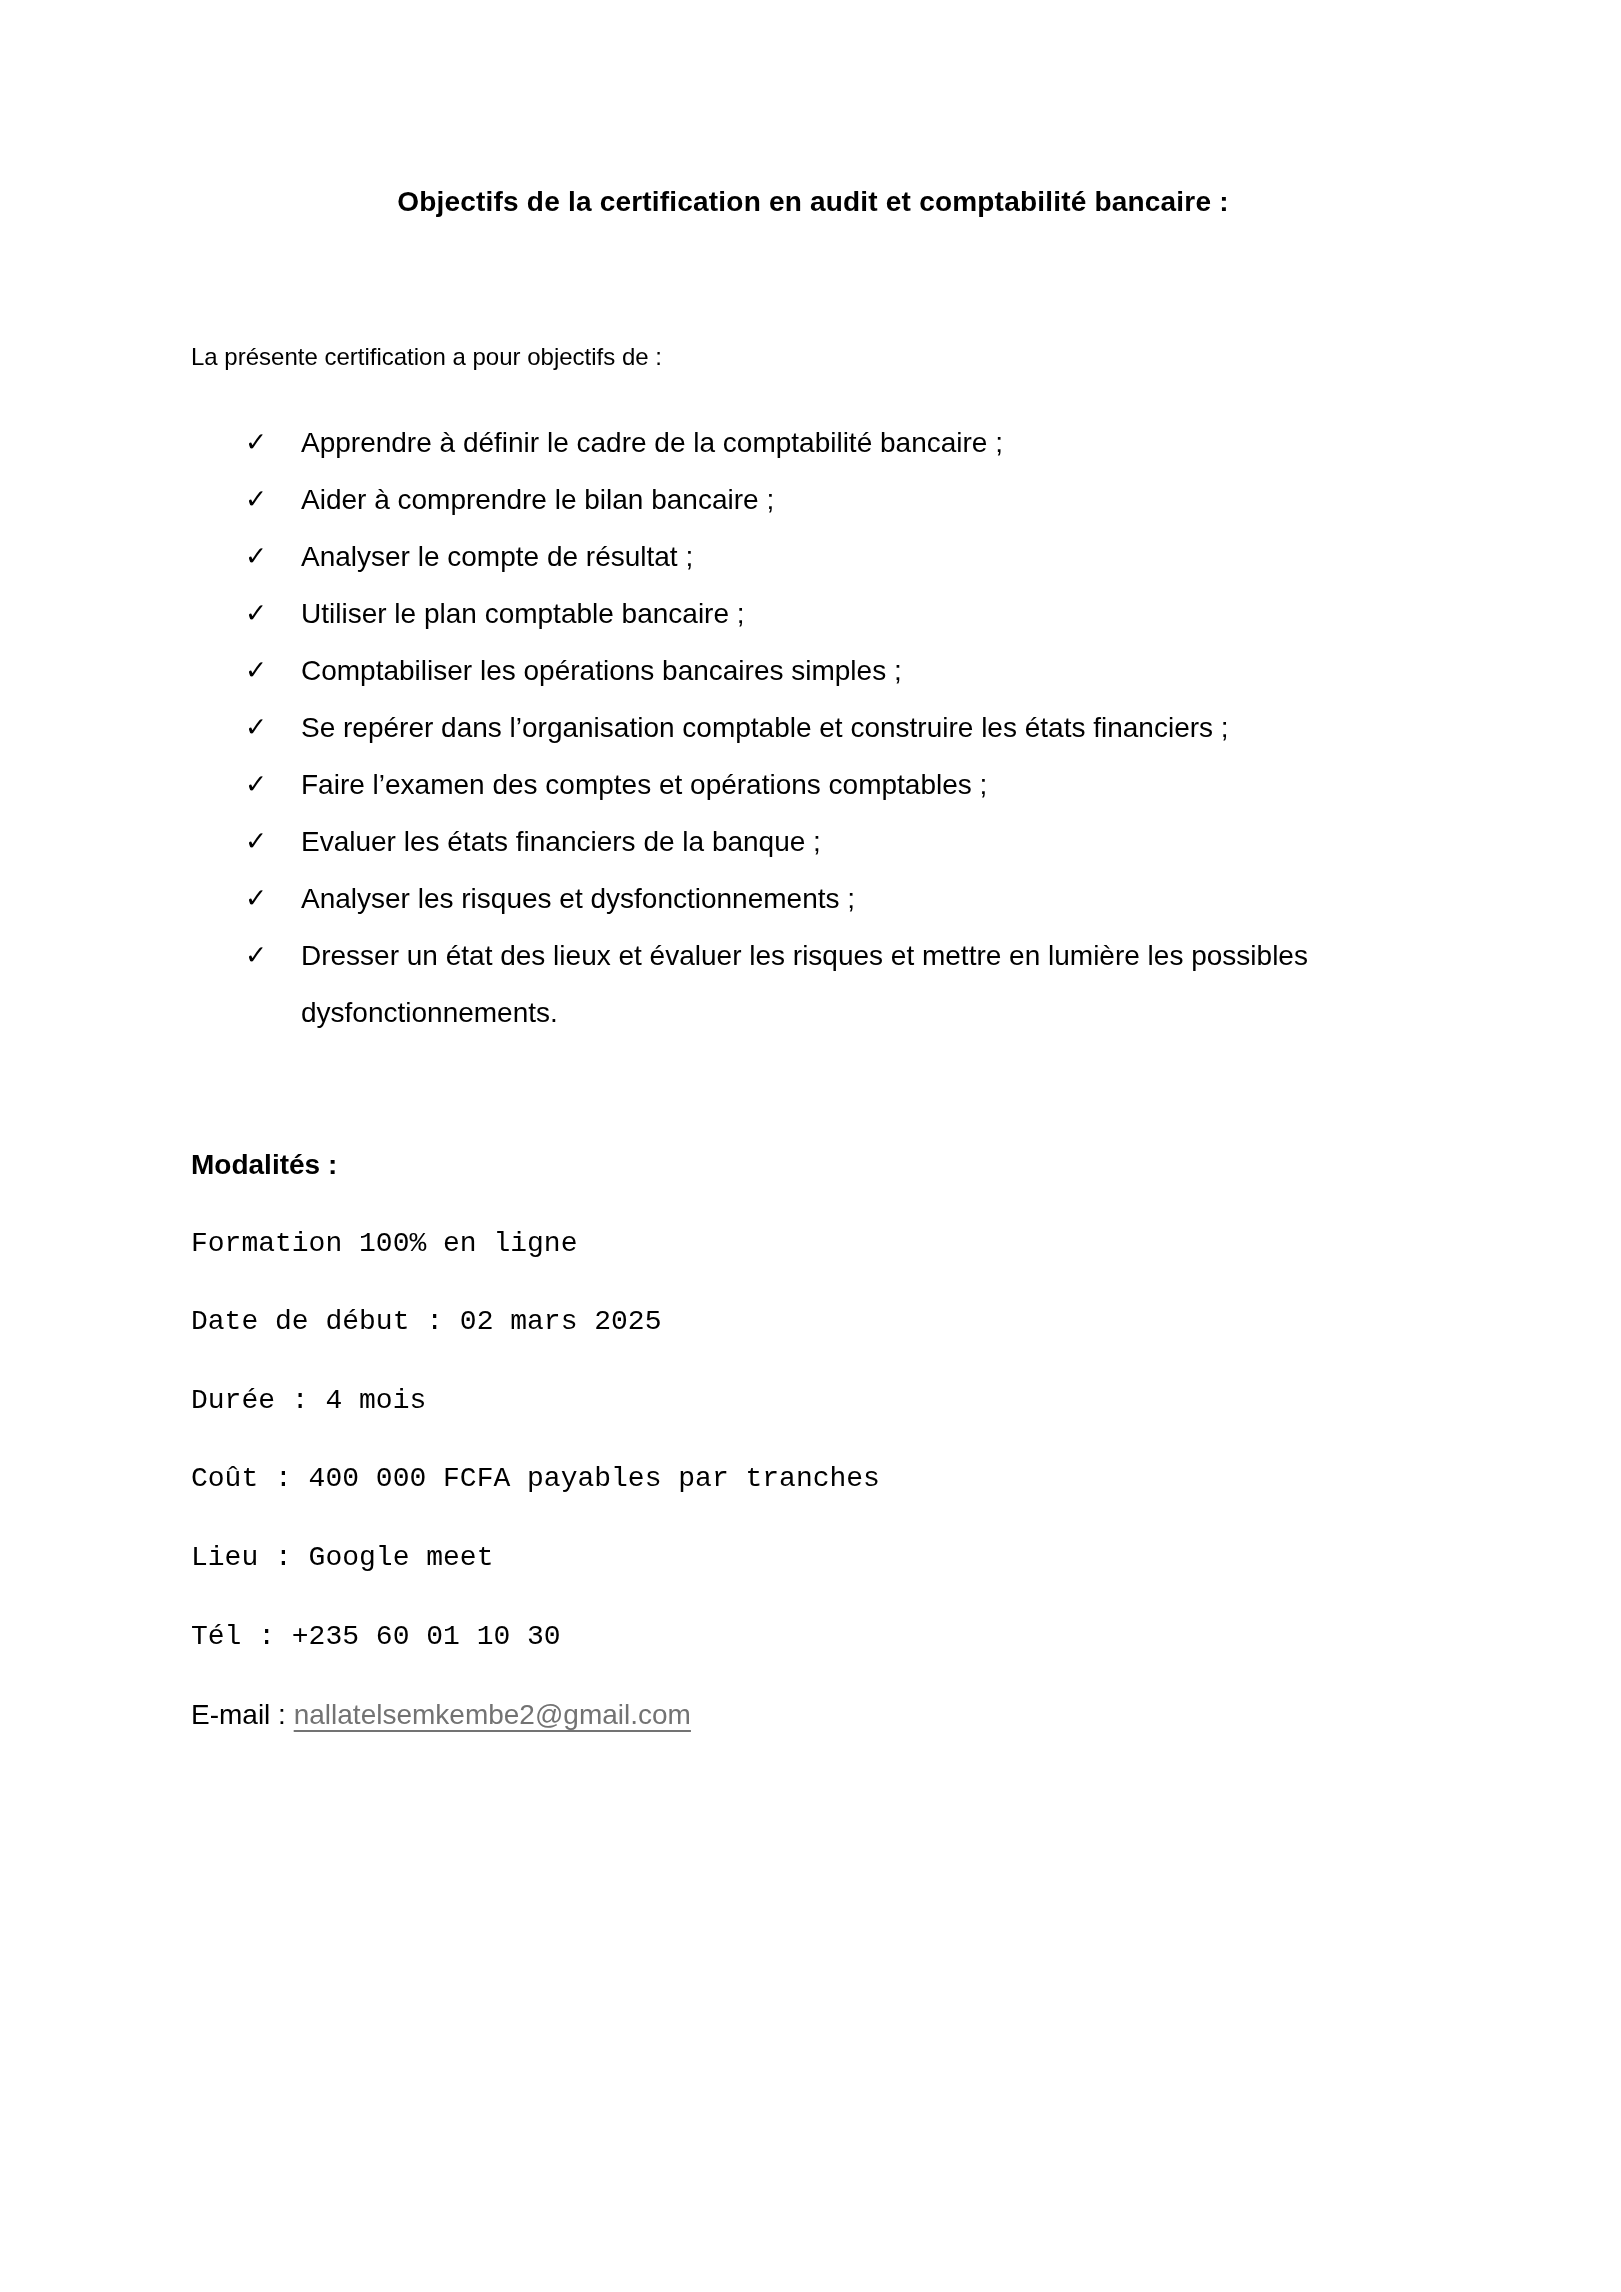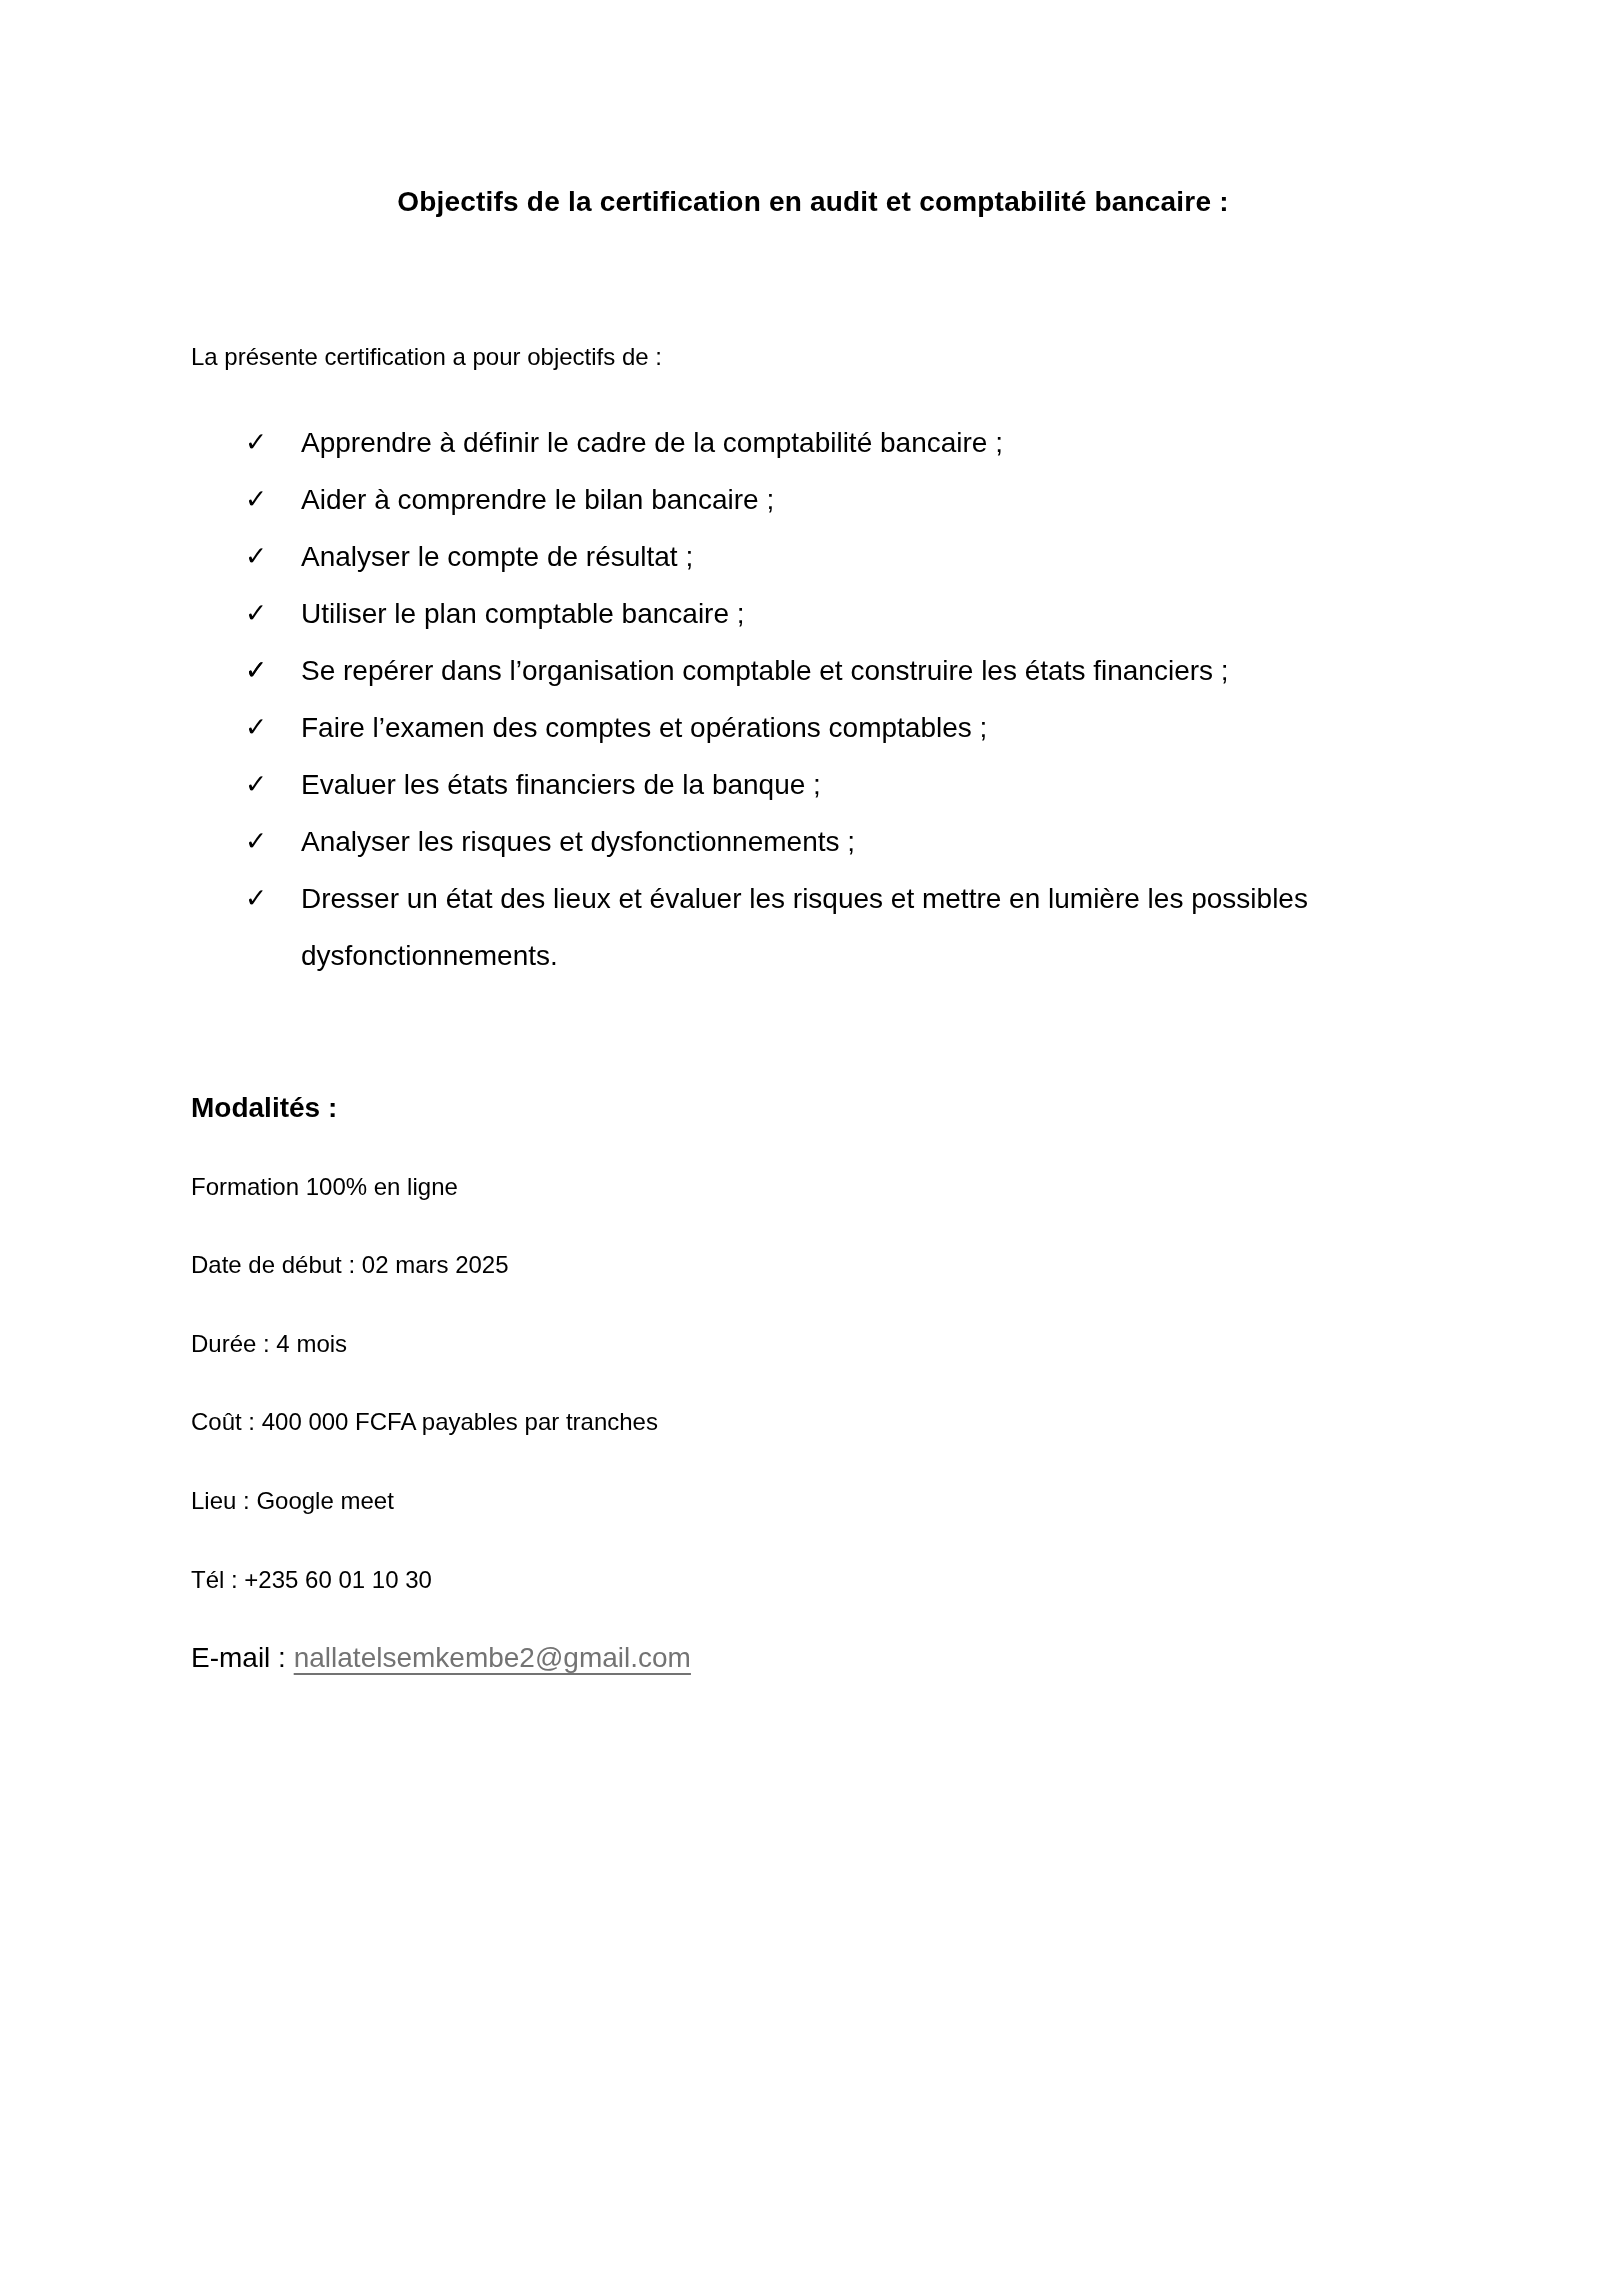--- a/index.html
+++ b/index.html
@@ -48,24 +48,25 @@
     font-size: 26.5px;
   }
   .modalites-heading {
     font-size: 28px;
     font-weight: bold;
     line-height: 57px;
     margin-top: 95px;
     margin-bottom: 21.6px;
   }
   .modalite {
-    font-size: 24px;
+    font-size: 28px;
     line-height: 57px;
     margin-bottom: 21.6px;
     max-width: 1215px;
+    font-family: Liberation Mono, monospace;
   }
   .email-line {
     font-size: 28px;
     line-height: 57px;
   }
   a.email-link {
     color: #737373;
     text-decoration: underline;
     text-underline-offset: 5.9px;
   }
@@ -91,20 +92,21 @@
     <li>
       <span class="check">✓</span>
       <span>Analyser le compte de résultat ;</span>
     </li>
     <li>
       <span class="check">✓</span>
       <span>Utiliser le plan comptable bancaire ;</span>
     </li>
     <li>
       <span class="check">✓</span>
+      <span>Comptabiliser les opérations bancaires simples ;</span>
     </li>
     <li>
       <span class="check">✓</span>
       <span>Se repérer dans l’organisation comptable et construire les états financiers ;</span>
     </li>
     <li>
       <span class="check">✓</span>
       <span>Faire l’examen des comptes et opérations comptables ;</span>
     </li>
     <li>

